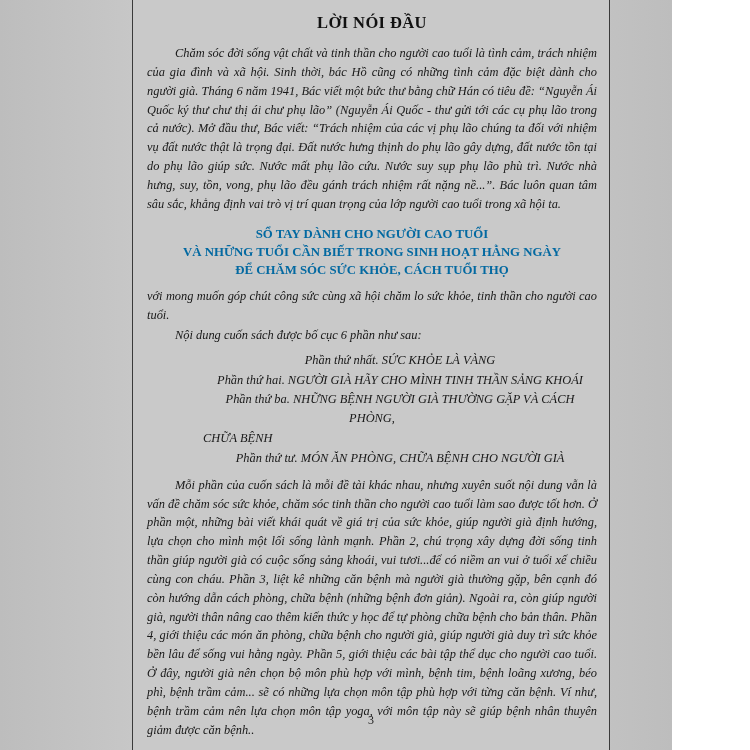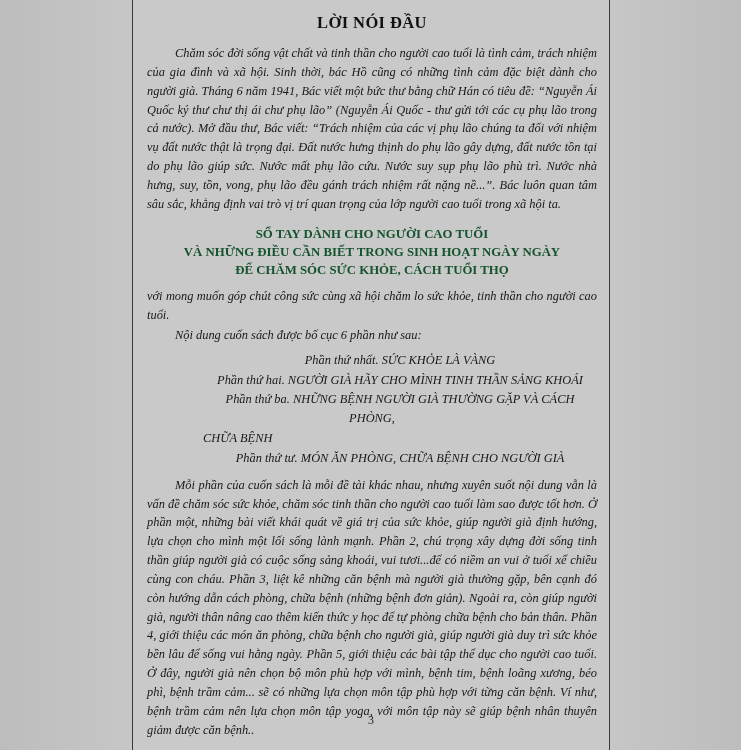--- a/index.html
+++ b/index.html
@@ -8,21 +8,21 @@
     background: #ffffff;
   }
   body {
     width: 750px;
     height: 750px;
     font-family: "Liberation Serif", serif;
     overflow: hidden;
   }
   .page {
     position: relative;
-    width: 741px;
+    width: 672px;
     height: 750px;
     background: #c9c9c9;
     box-sizing: border-box;
   }
   .paper {
     position: absolute;
     left: 132px;
     top: 0px;
     width: 478px;
     height: 750px;
@@ -59,21 +59,21 @@
   p.para.noindent {
     text-indent: 0;
   }
   .booktitle {
     text-align: center;
     font-weight: bold;
     font-style: normal;
     font-size: 12.8px;
     line-height: 1.42;
     margin: 11px 0 8px 0;
-    color: #14532d;
+    color: #0369a1;
   }
   .booktitle div {
     white-space: nowrap;
   }
   .parts {
     margin: 6px 0 8px 0;
   }
   .part-line {
     text-indent: 56px;
     margin: 0 0 1px 0;
@@ -119,21 +119,21 @@
 
   <div class="paper">
     <div class="content">
 
       <h1 class="doc-title">LỜI NÓI ĐẦU</h1>
 
       <p class="para">Chăm sóc đời sống vật chất và tinh thần cho người cao tuổi là tình cảm, trách nhiệm của gia đình và xã hội. Sinh thời, bác Hồ cũng có những tình cảm đặc biệt dành cho người già. Tháng 6 năm 1941, Bác viết một bức thư bằng chữ Hán có tiêu đề: “Nguyễn Ái Quốc ký thư chư thị ái chư phụ lão” (Nguyễn Ái Quốc - thư gửi tới các cụ phụ lão trong cả nước). Mở đầu thư, Bác viết: “Trách nhiệm của các vị phụ lão chúng ta đối với nhiệm vụ đất nước thật là trọng đại. Đất nước hưng thịnh do phụ lão gây dựng, đất nước tồn tại do phụ lão giúp sức. Nước mất phụ lão cứu. Nước suy sụp phụ lão phù trì. Nước nhà hưng, suy, tồn, vong, phụ lão đều gánh trách nhiệm rất nặng nề...”. Bác luôn quan tâm sâu sắc, khẳng định vai trò vị trí quan trọng của lớp người cao tuổi trong xã hội ta.</p>
 
       <div class="booktitle">
         <div>SỔ TAY DÀNH CHO NGƯỜI CAO TUỔI</div>
-        <div>VÀ NHỮNG ĐIỀU CẦN BIẾT TRONG SINH HOẠT NGÀY NGÀY</div>
+        <div>VÀ NHỮNG TUỔI CẦN BIẾT TRONG SINH HOẠT HẰNG NGÀY</div>
         <div>ĐỂ CHĂM SÓC SỨC KHỎE, CÁCH TUỔI THỌ</div>
       </div>
 
       <p class="para noindent">với mong muốn góp chút công sức cùng xã hội chăm lo sức khỏe, tinh thần cho người cao tuổi.</p>
 
       <p class="para lead-space">Nội dung cuốn sách được bố cục 6 phần như sau:</p>
 
       <div class="parts">
         <p class="part-line">Phần thứ nhất. SỨC KHỎE LÀ VÀNG</p>
         <p class="part-line">Phần thứ hai. NGƯỜI GIÀ HÃY CHO MÌNH TINH THẦN SẢNG KHOÁI</p>

